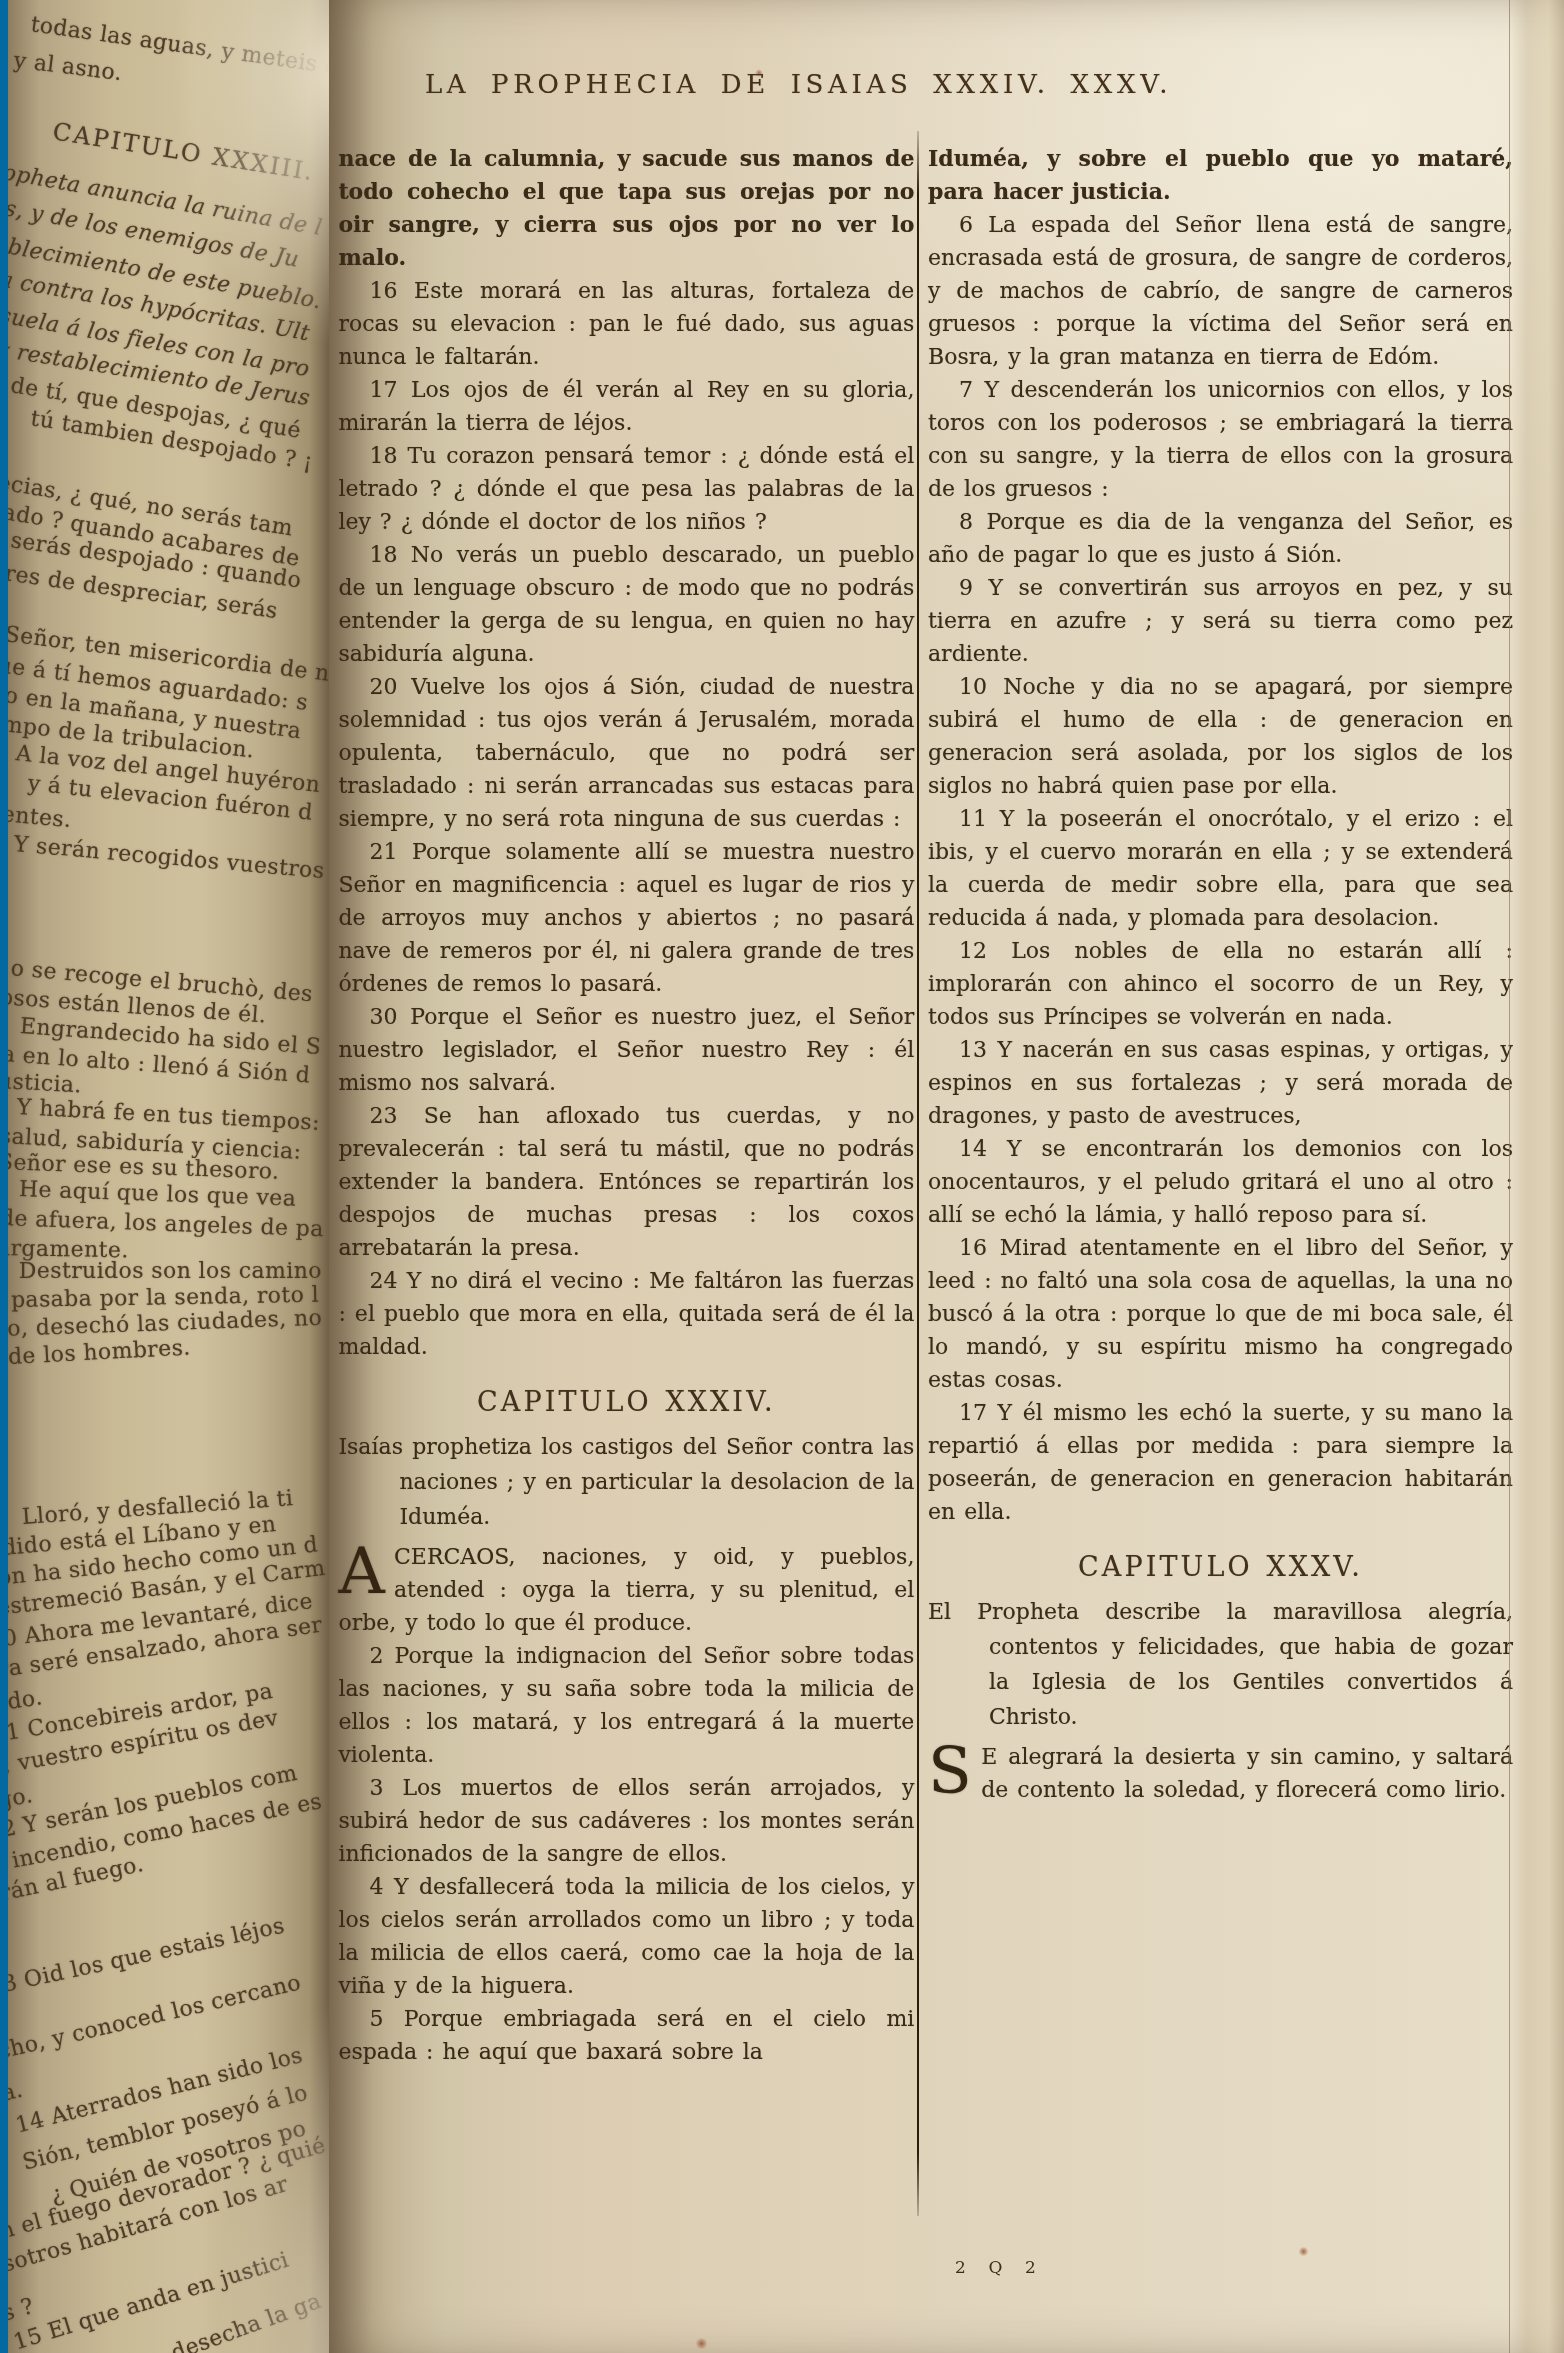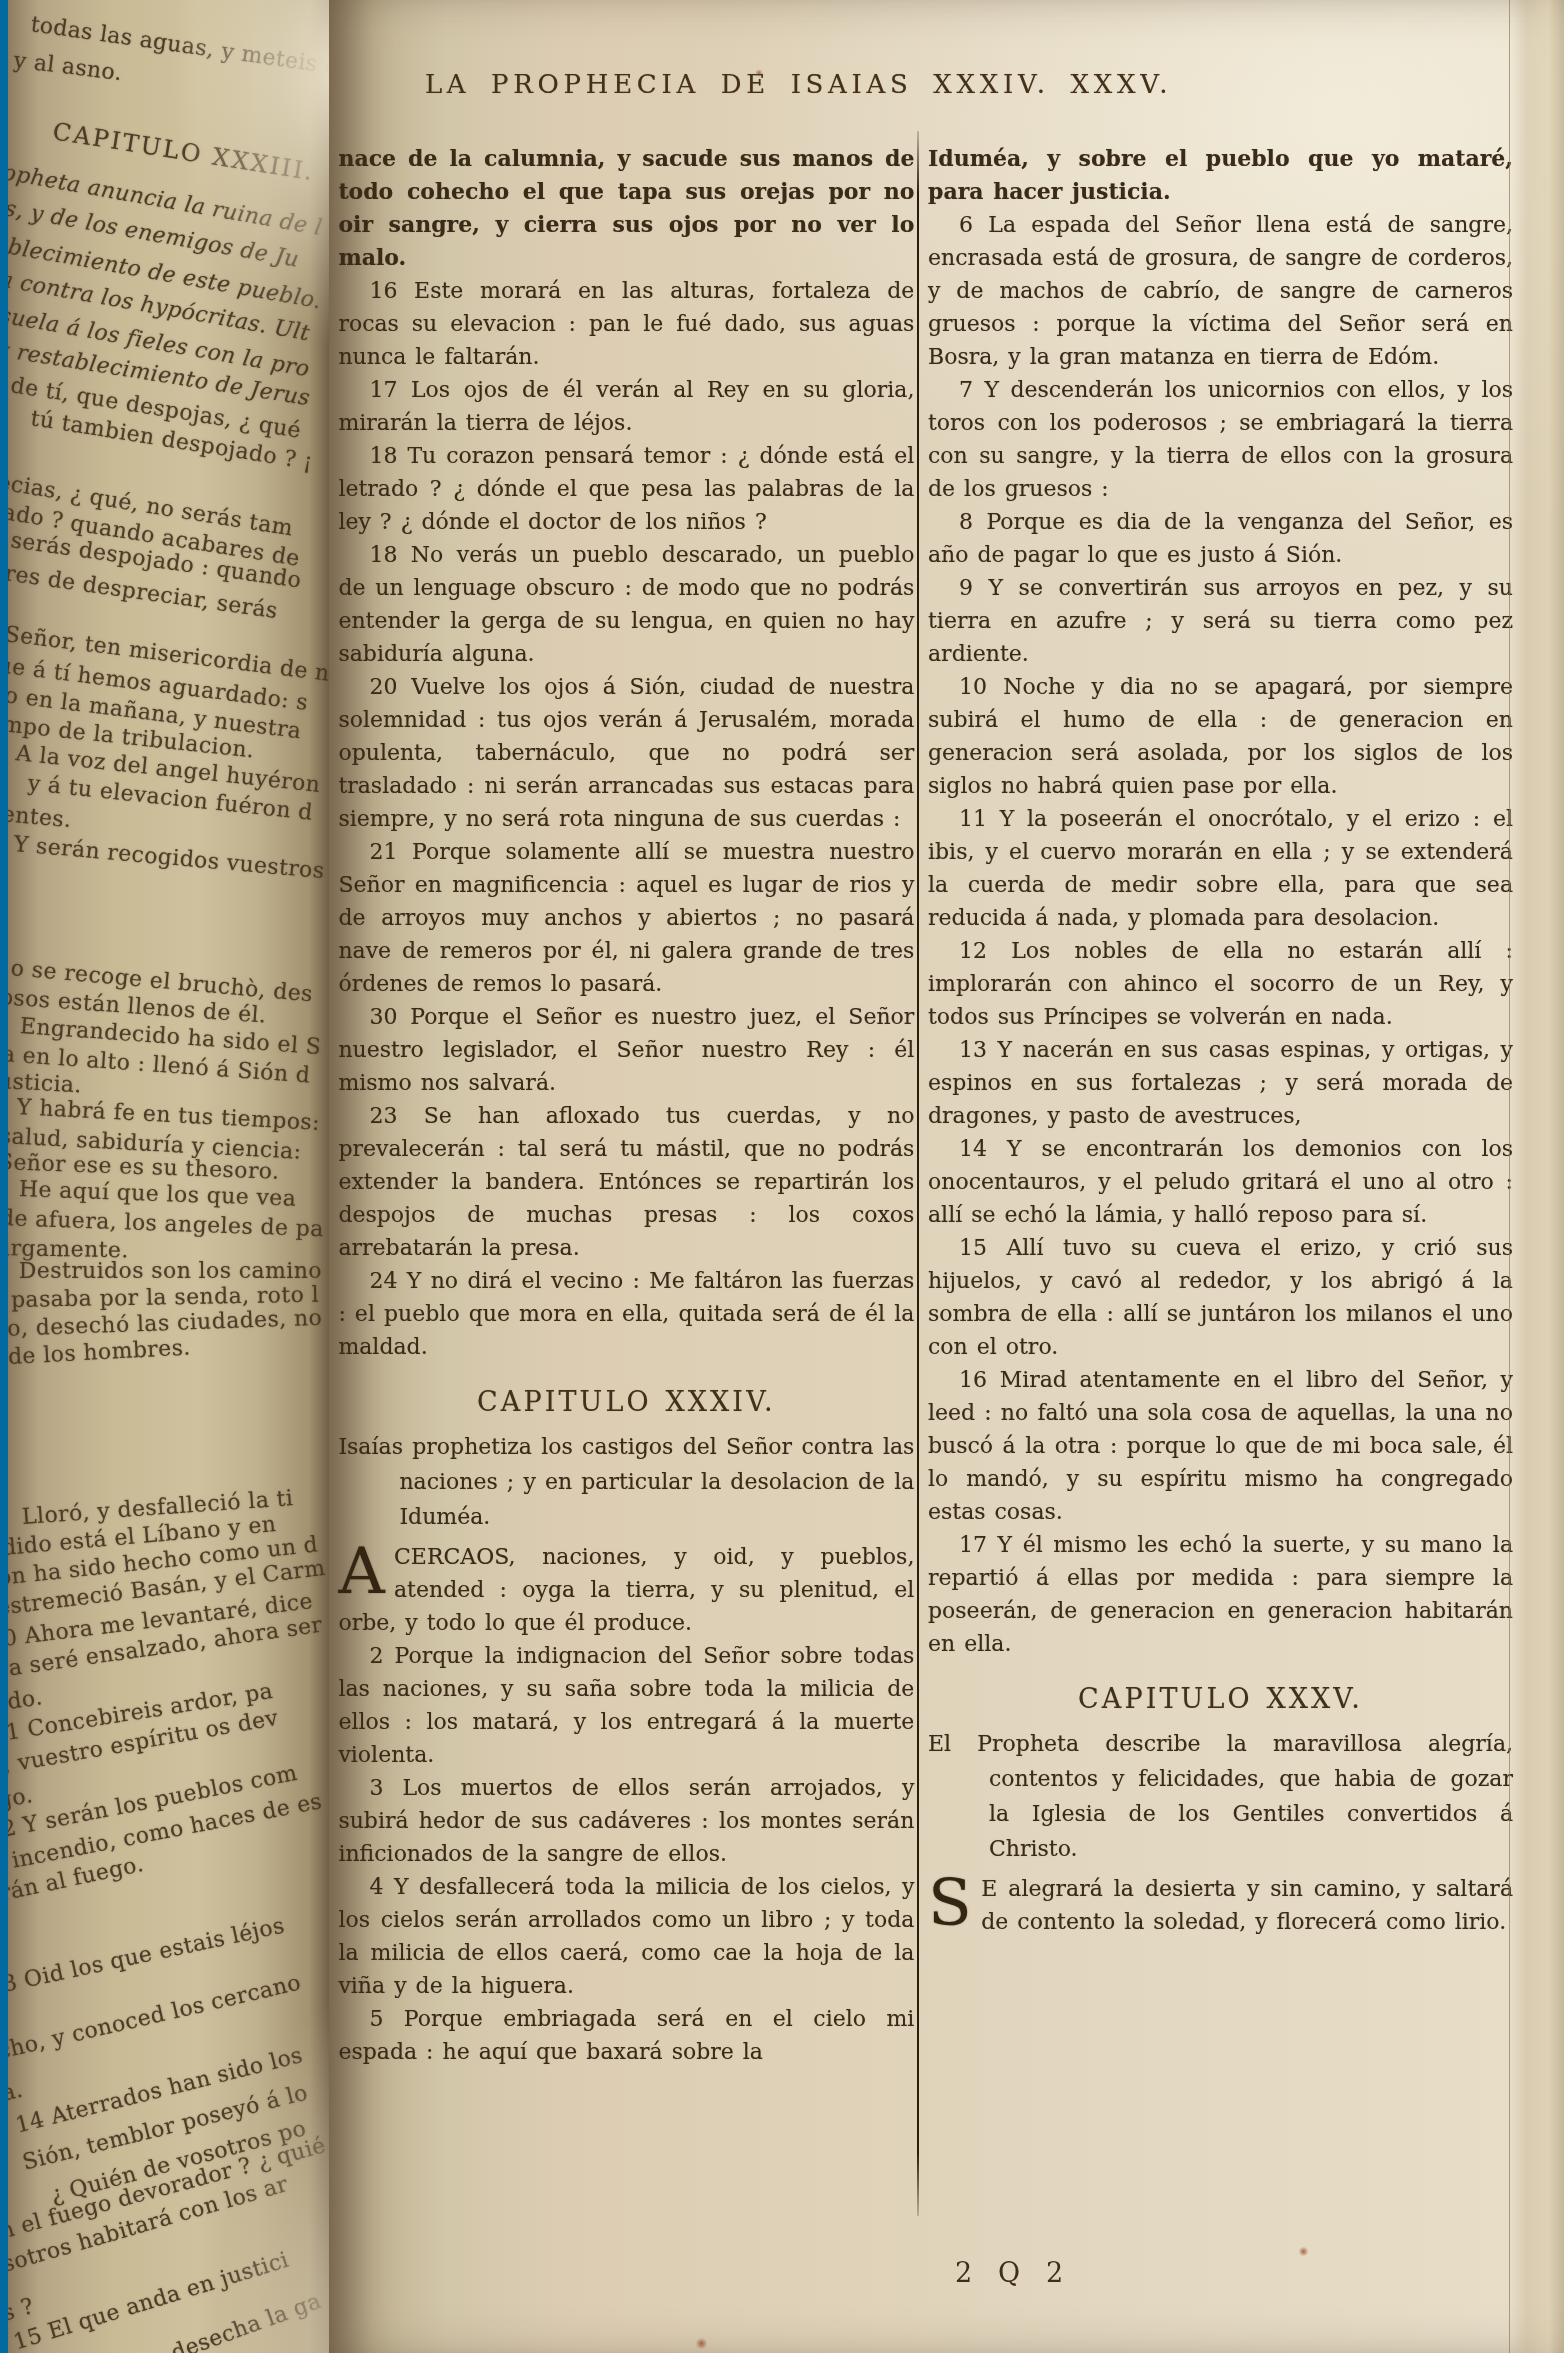--- a/index.html
+++ b/index.html
@@ -42,21 +42,21 @@
   .verse{margin:0;text-align:justify;text-indent:31px;}
   .verse.no-indent{text-indent:0;font-weight:bold;}
   .chap-heading{margin:22px 0 11px;font-weight:400;font-size:27px;letter-spacing:3.1px;
     text-align:center;color:#42301c;text-indent:0;}
   .chap-summary{margin:0 0 6.3px;line-height:35px;text-align:justify;
     padding-left:61px;text-indent:-61px;}
   .dropcap{float:left;font-size:64px;line-height:55px;padding:3.9px 9.4px 0 0;color:#342412;
     text-shadow:0 0 1.6px rgba(52,36,18,.5);}
   .dropcap-para{text-indent:0;}
 
-  #signature{position:absolute;left:626px;top:2257px;font-size:27px;letter-spacing:8.6px;
+  #signature{position:absolute;left:626px;top:2257px;font-size:17px;letter-spacing:8.6px;
     color:#3f2d1a;}
 
   .fox{position:absolute;border-radius:50%;pointer-events:none;}
   .fox.a{left:969px;top:2247px;width:11px;height:9.4px;background:radial-gradient(circle,rgba(150,62,25,.75),rgba(150,62,25,0) 70%);}
   .fox.b{left:366px;top:2338px;width:12.5px;height:11px;background:radial-gradient(circle,rgba(140,58,22,.7),rgba(140,58,22,0) 70%);}
   .fox.c{left:426px;top:69px;width:7.8px;height:7.8px;background:radial-gradient(circle,rgba(120,50,20,.6),rgba(120,50,20,0) 70%);}
 </style>
 </head>
 <body>
 
@@ -157,21 +157,20 @@
         <p class="verse no-indent">Iduméa, y sobre el pueblo que yo mataré, para hacer justicia.</p>
         <p class="verse">6 La espada del Señor llena está de sangre, encrasada está de grosura, de sangre de corderos, y de machos de cabrío, de sangre de carneros gruesos : porque la víctima del Señor será en Bosra, y la gran matanza en tierra de Edóm.</p>
         <p class="verse">7 Y descenderán los unicornios con ellos, y los toros con los poderosos ; se embriagará la tierra con su sangre, y la tierra de ellos con la grosura de los gruesos :</p>
         <p class="verse">8 Porque es dia de la venganza del Señor, es año de pagar lo que es justo á Sión.</p>
         <p class="verse">9 Y se convertirán sus arroyos en pez, y su tierra en azufre ; y será su tierra como pez ardiente.</p>
         <p class="verse">10 Noche y dia no se apagará, por siempre subirá el humo de ella : de generacion en generacion será asolada, por los siglos de los siglos no habrá quien pase por ella.</p>
         <p class="verse">11 Y la poseerán el onocrótalo, y el erizo : el ibis, y el cuervo morarán en ella ; y se extenderá la cuerda de medir sobre ella, para que sea reducida á nada, y plomada para desolacion.</p>
         <p class="verse">12 Los nobles de ella no estarán allí : implorarán con ahinco el socorro de un Rey, y todos sus Príncipes se volverán en nada.</p>
         <p class="verse">13 Y nacerán en sus casas espinas, y ortigas, y espinos en sus fortalezas ; y será morada de dragones, y pasto de avestruces,</p>
         <p class="verse">14 Y se encontrarán los demonios con los onocentauros, y el peludo gritará el uno al otro : allí se echó la lámia, y halló reposo para sí.</p>
-        <p class="verse">15 Allí tuvo su cueva el erizo, y crió sus hijuelos, y cavó al rededor, y los abrigó á la sombra de ella : allí se juntáron los milanos el uno con el otro.</p>
         <p class="verse">16 Mirad atentamente en el libro del Señor, y leed : no faltó una sola cosa de aquellas, la una no buscó á la otra : porque lo que de mi boca sale, él lo mandó, y su espíritu mismo ha congregado estas cosas.</p>
         <p class="verse">17 Y él mismo les echó la suerte, y su mano la repartió á ellas por medida : para siempre la poseerán, de generacion en generacion habitarán en ella.</p>
         <h2 class="chap-heading">CAPITULO XXXV.</h2>
         <p class="chap-summary">El Propheta describe la maravillosa alegría, contentos y felicidades, que habia de gozar la Iglesia de los Gentiles convertidos á Christo.</p>
         <p class="verse dropcap-para"><span class="dropcap">S</span>E alegrará la desierta y sin camino, y saltará de contento la soledad, y florecerá como lirio.</p>
       </div>
 
     <div id="signature">2 Q 2</div>
 
     <div class="fox a"></div>

